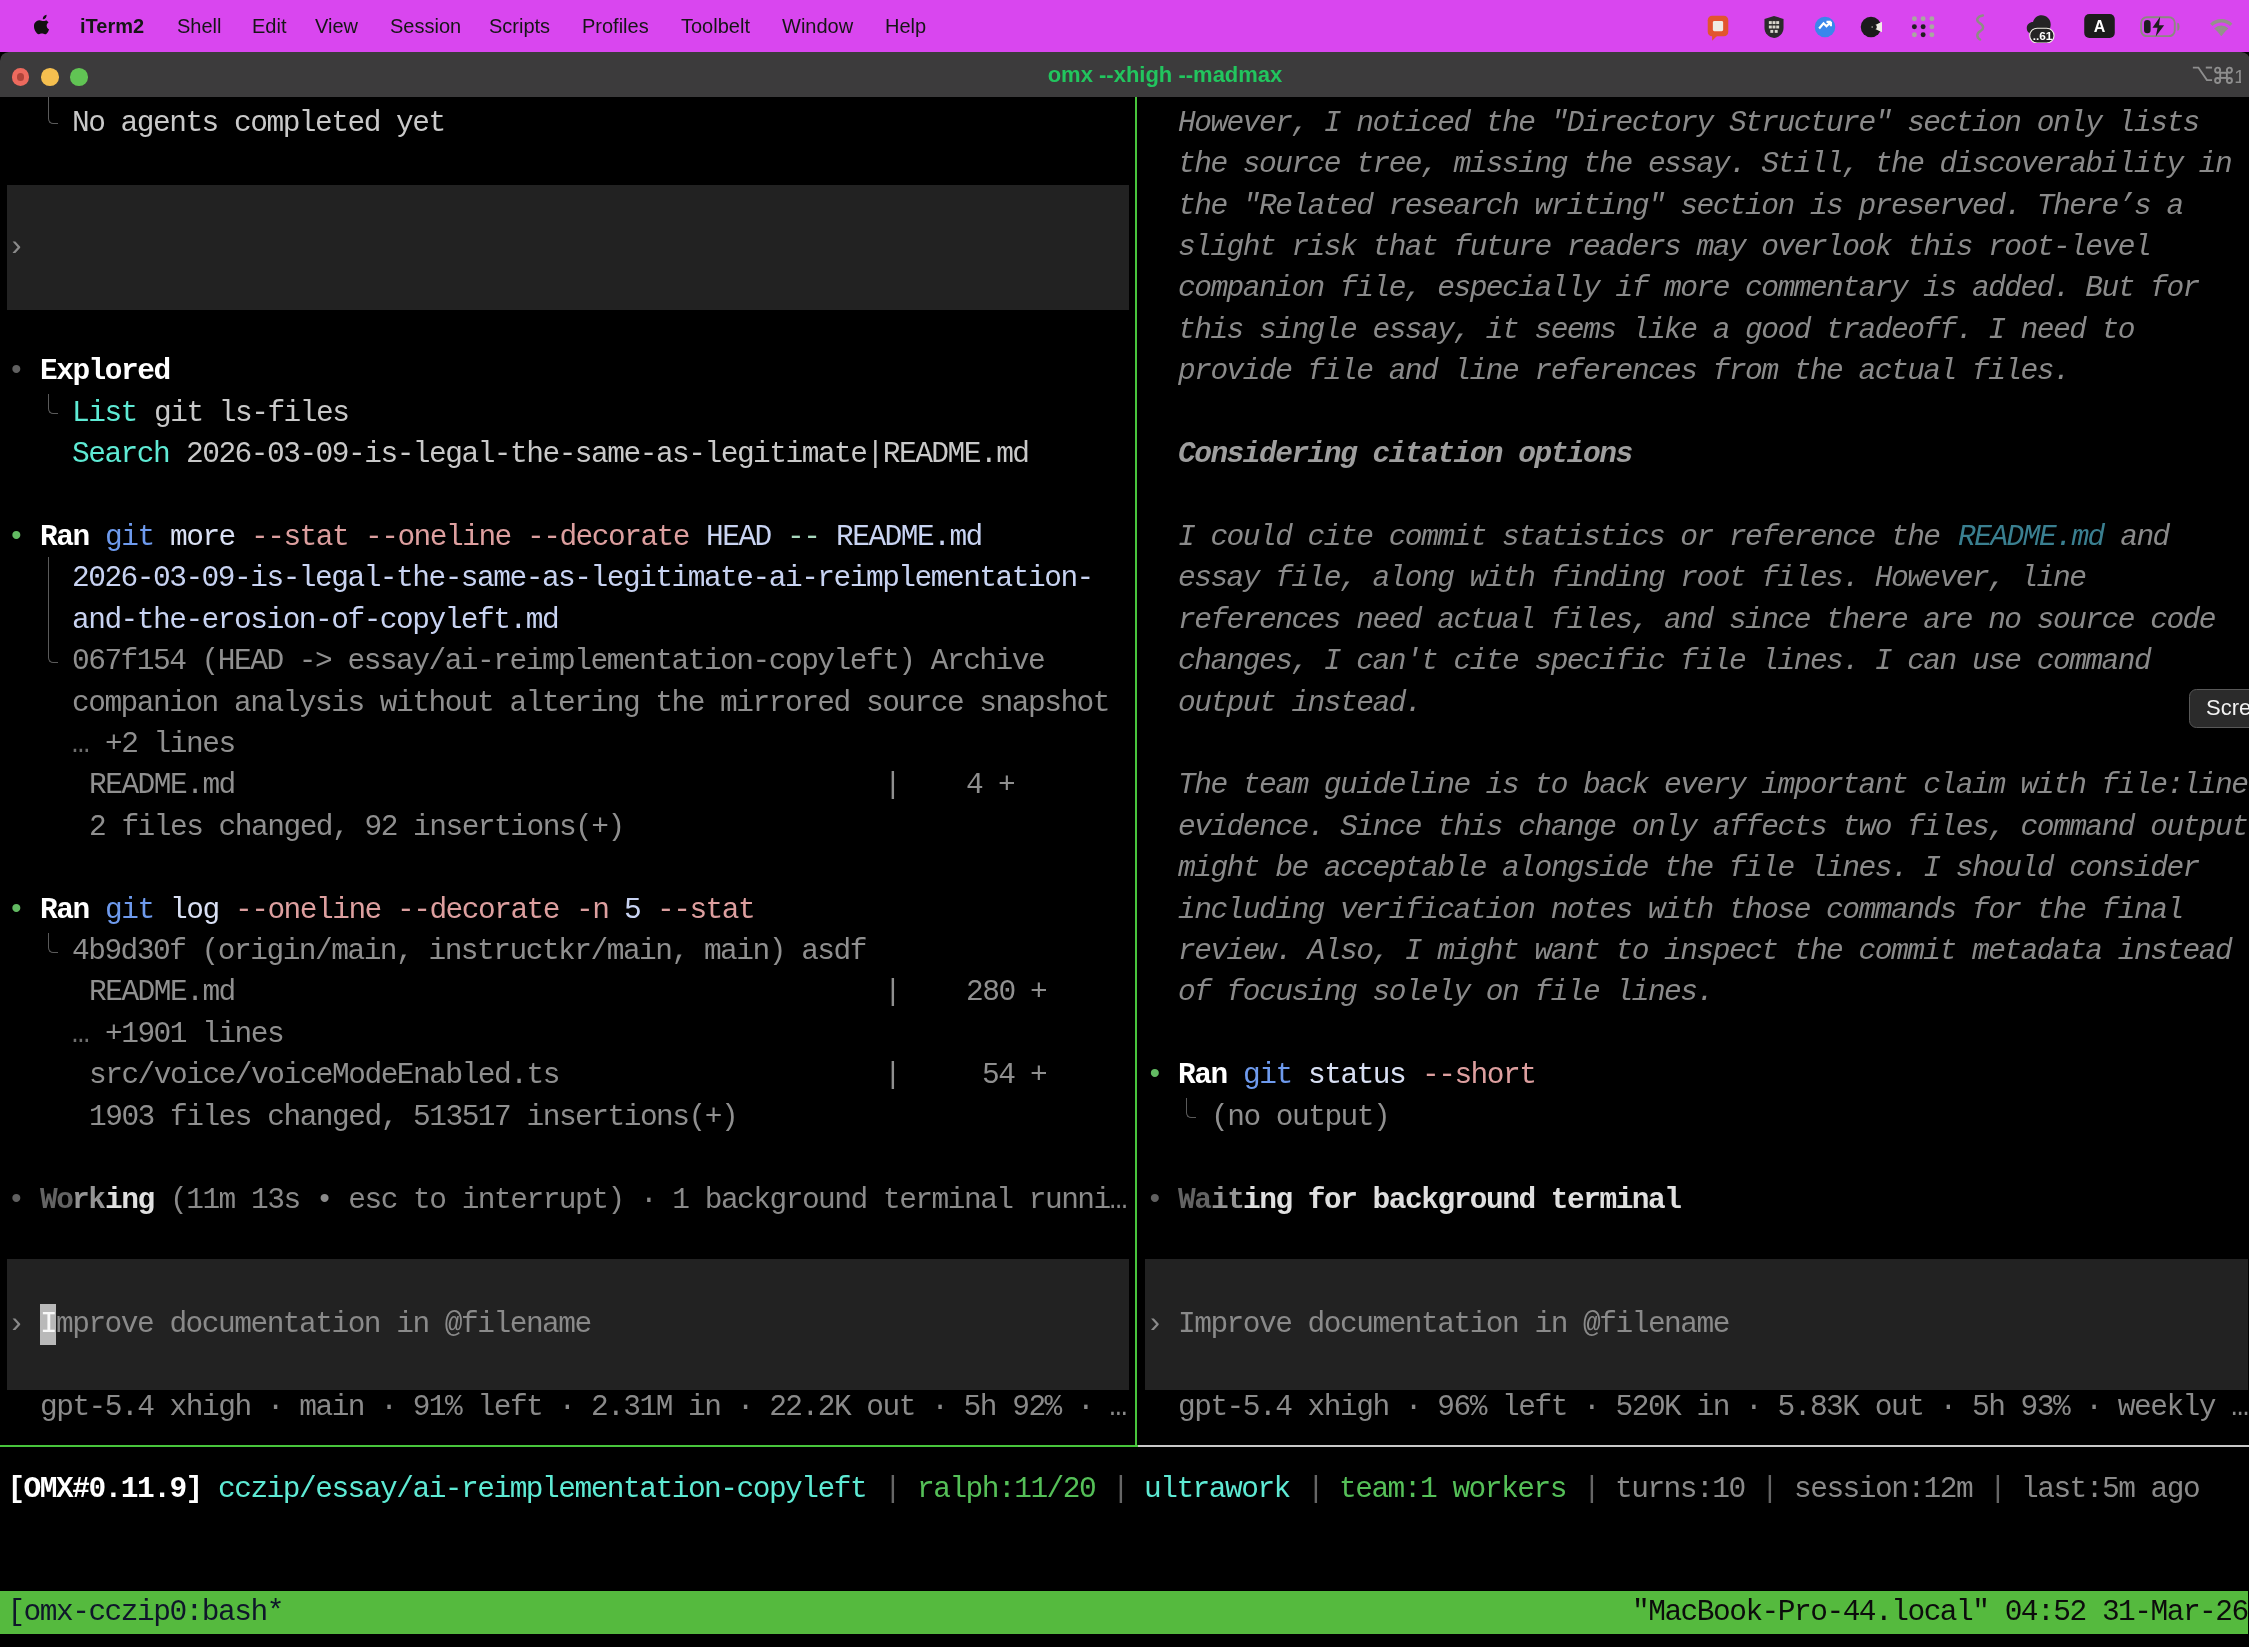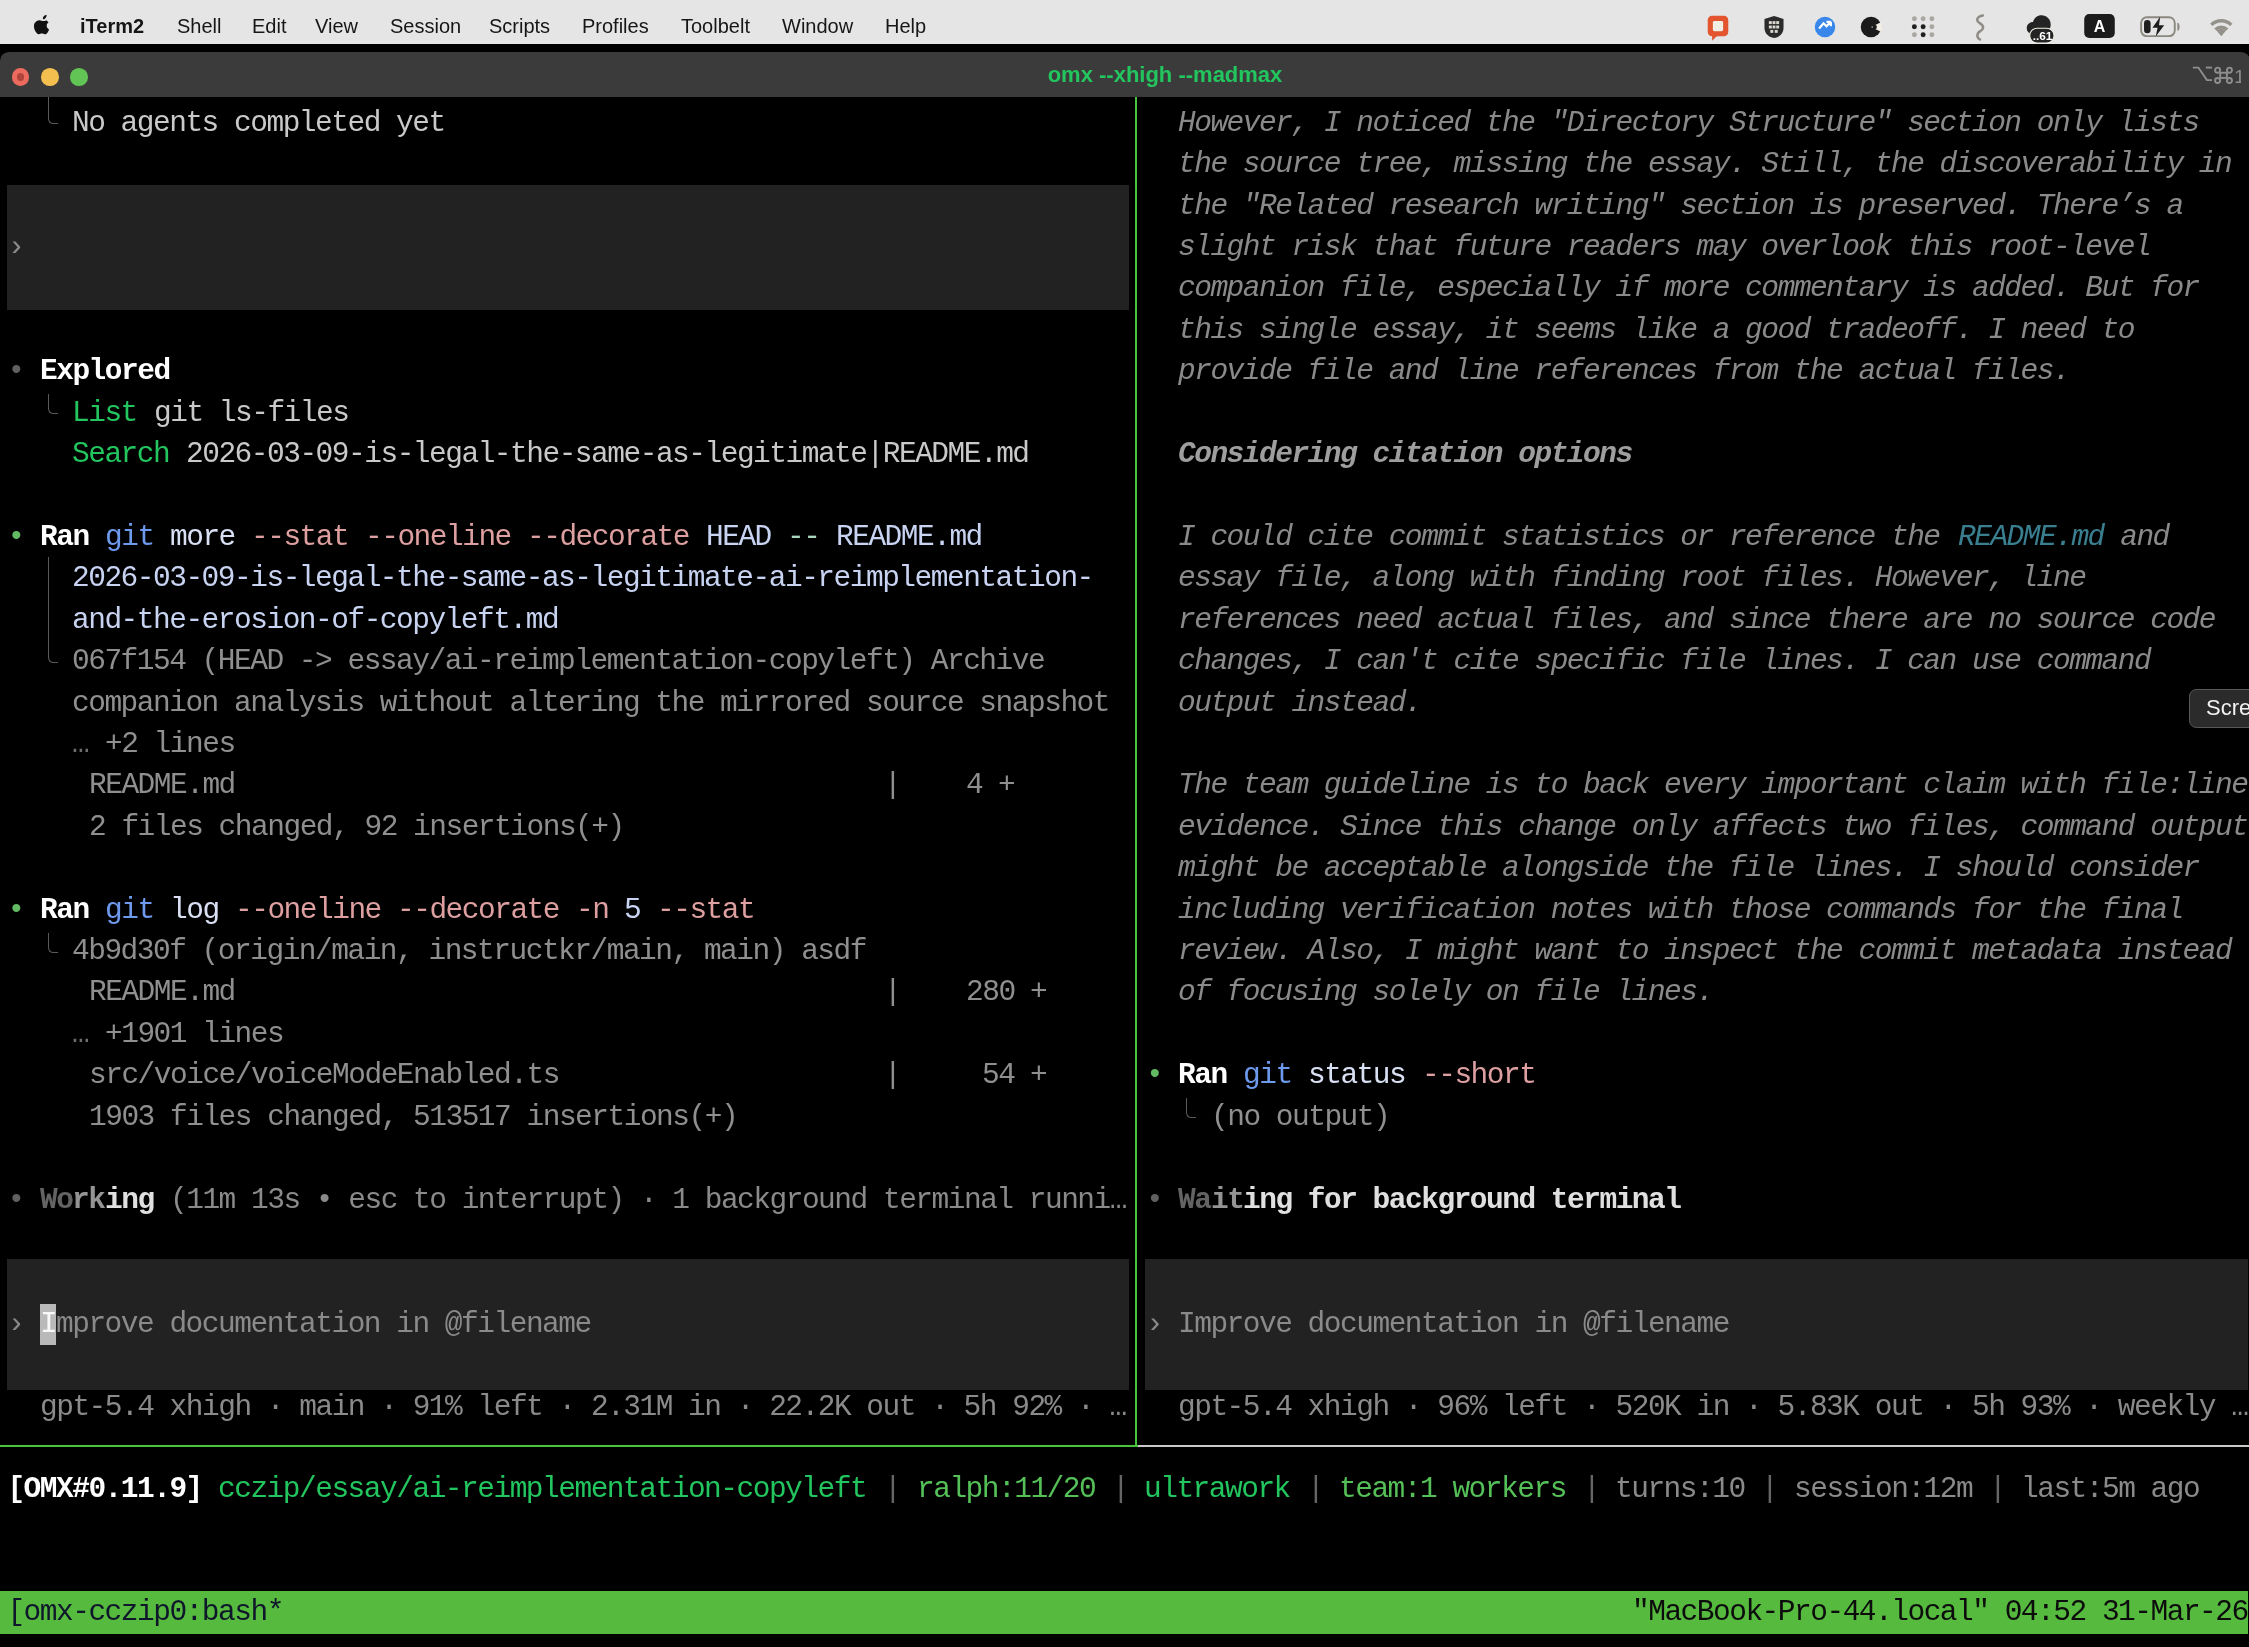--- a/index.html
+++ b/index.html
@@ -5,42 +5,42 @@
 body {position:relative; font-family:"Liberation Mono", monospace;}
 .trow {position:absolute; height:41px; line-height:41px; font-size:29.5px; width:2250px;}
 .seg {position:absolute; top:0; white-space:pre; letter-spacing:-1.5px;}
 .w   {color:#c9c9c9;}
 .b   {color:#ffffff; font-weight:bold;}
 .rl  {color:#b2b2b2;}
 .g   {color:#8f8f8f;}
 .g2  {color:#6e6e6e;}
 .gb  {color:#8a8a8a;}
 .bul {color:#606060;}
-.cy  {color:#22c55e;}
+.cy  {color:#5eead4;}
 .bl  {color:#6e9aed;}
 .lav {color:#c8d3f2;}
 .sub {color:#d9e0f4;}
 .sal {color:#dd9f9f;}
 .sea {color:#a8d8bd;}
 .grn {color:#62ba62;}
 .sg  {color:#55c058;}
 .pipe{color:#666666;}
 .it  {color:#8a8a8a; font-style:italic;}
 .itb {color:#9e9e9e; font-style:italic; font-weight:bold;}
 .teal{color:#3a7f90; font-style:italic;}
 .sh1 {color:#636363; font-weight:bold;}
 .sh2 {color:#949494; font-weight:bold;}
 .sh3 {color:#e0e0e0; font-weight:bold;}
 .ph  {color:#8a8a8a;}
 .cur {background:#b9b9b9; color:#f8f8f8;}
 .menu-item {position:absolute; top:0; line-height:52px; font-family:"Liberation Sans",sans-serif; font-size:20px; color:#161616;}
 .icon {position:absolute;}
 </style></head><body>
 
-<div style="position:absolute;left:0;top:0;width:2250px;height:44px;background:#e5e5e5;padding-left:44px;">
+<div style="position:absolute;left:0;top:0;width:2250px;height:52px;background:#d946ef;padding-left:44px;">
   <svg class="icon" style="left:34px;top:14px" width="19" height="23.6" viewBox="0 0 26 32">
     <path fill="#111" d="M18.5 8.3c-2.6 0-3.7 1.3-5.5 1.3-1.9 0-3.3-1.3-5.6-1.3C5 8.3 2.5 9.7 1 12.2c-2.2 3.7-.6 9.3 1.6 12.4 1 1.5 2.3 3.2 4 3.1 1.6-.1 2.2-1 4.2-1s2.5 1 4.2 1c1.7 0 2.8-1.5 3.9-3 1.2-1.8 1.7-3.5 1.8-3.6-.1 0-3.4-1.3-3.4-5 0-3.2 2.6-4.7 2.7-4.8-1.5-2.2-3.8-2.9-4.6-3z"></path>
     <path fill="#111" d="M15.9 5.2c.9-1.1 1.5-2.6 1.3-4.2-1.3.1-2.9.9-3.8 2-.8 1-1.5 2.6-1.3 4.1 1.4.1 2.9-.8 3.8-1.9z"></path>
   </svg>
   <span class="menu-item" style="left:80px; font-weight:bold;">iTerm2</span>
   <span class="menu-item" style="left:177px;">Shell</span>
   <span class="menu-item" style="left:252px;">Edit</span>
   <span class="menu-item" style="left:315px;">View</span>
   <span class="menu-item" style="left:390px;">Session</span>
   <span class="menu-item" style="left:489px;">Scripts</span>

